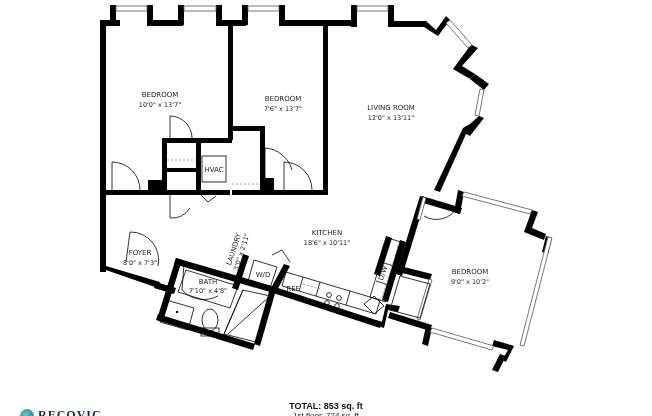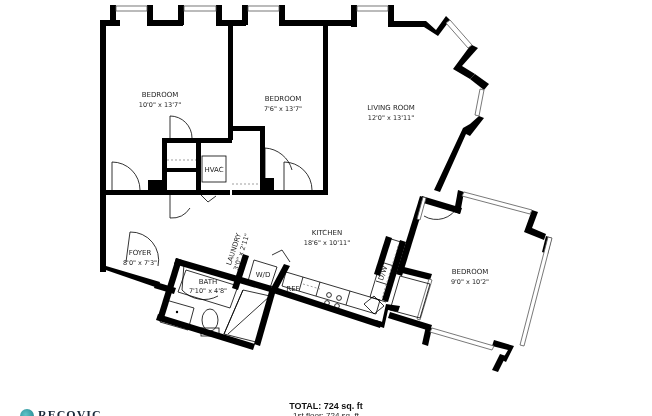--- a/index.html
+++ b/index.html
@@ -194,14 +194,14 @@
     <g transform="translate(385,274) rotate(-72)">
       <text class="lbl" x="0" y="0">D/W</text>
     </g>
   </g>
 </svg>
 
 <div class="logo">
   <span class="logo-mark"></span>
   <span class="logo-text">RECOVIC</span>
 </div>
-<div class="footer-total">TOTAL: 724 sq. ft</div>
+<div class="footer-total">TOTAL: 853 sq. ft</div>
 <div class="footer-sub">1st floor: 724 sq. ft</div>
 
 </body></html>

